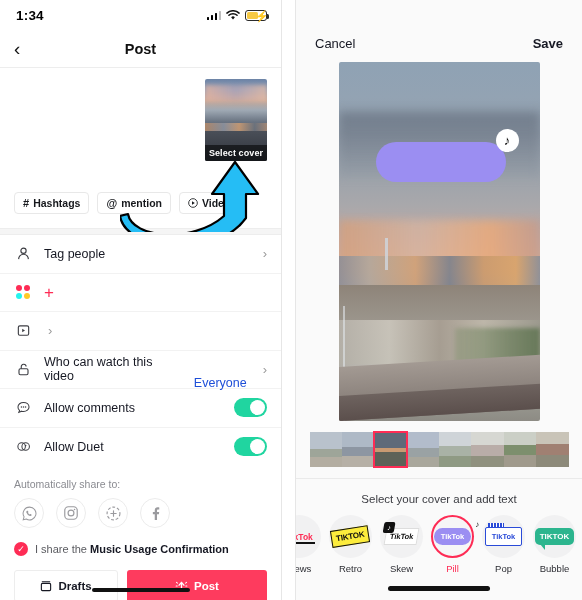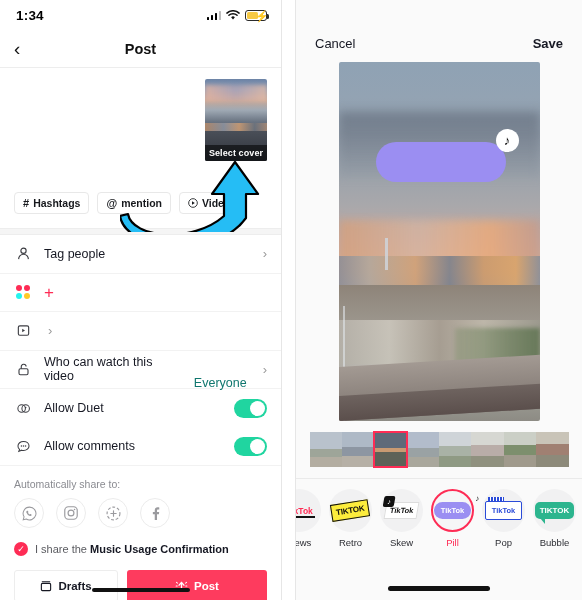--- a/index.html
+++ b/index.html
@@ -74,21 +74,21 @@
 
   .sect-div { height:7px; background:#f5f5f5; border-top:1px solid #ededed; border-bottom:1px solid #ededed; }
 
   .row {
     display:flex; align-items:center; height:38.5px; padding:0 14px; gap:12px;
     border-bottom:1px solid #f2f2f2; position:relative;
   }
   .row.noline { border-bottom:none; }
   .row-icon { width:18px; height:18px; display:flex; align-items:center; justify-content:center; flex:0 0 18px;}
   .row-label { font-size:12.5px; color:#161823; flex:1; }
-  .row-right { font-size:12.5px; color:#0f766e;margin-top:28px; }
+  .row-right { font-size:12.5px; color:#1d4ed8;margin-top:28px; }
   .chev { color:#9b9b9b; font-size:13px; font-weight:300; margin-left:4px;}
   .plus { color:#fe2c55; font-size:17px; line-height:1; font-weight:400;}
   .dots4 { display:grid; grid-template-columns:6px 6px; grid-gap:2px;}
   .dots4 span{width:6px;height:6px;border-radius:50%;}
 
   .toggle { width:33px; height:19px; border-radius:10px; background:#20d5a0; position:relative; }
   .toggle::after{content:""; position:absolute; right:2px; top:2px; width:15px;height:15px;
      border-radius:50%; background:#fff;}
 
   .share-label { font-size:10.5px; color:#8a8b91; padding: 12px 14px 0 14px; }
@@ -306,42 +306,42 @@
         <svg width="15" height="15" viewBox="0 0 16 16">
           <rect x="3.2" y="7.2" width="9.6" height="6.4" rx="1.5" fill="none" stroke="#3c3d43" stroke-width="1.2"></rect>
           <path d="M5.6 7.2 V5.2 a2.6 2.6 0 0 1 5.2 -0.4" fill="none" stroke="#3c3d43" stroke-width="1.2"></path>
         </svg>
       </div>
       <div class="row-label">Who can watch this video</div>
       <div class="row-right">Everyone</div>
       <div class="chev">›</div>
     </div>
 
-    <div class="row noline">
-      <div class="row-icon">
-        <svg width="15" height="15" viewBox="0 0 16 16">
-          <circle cx="6" cy="8" r="4" fill="none" stroke="#3c3d43" stroke-width="1.1"></circle>
-          <circle cx="10.3" cy="8" r="4" fill="none" stroke="#3c3d43" stroke-width="1.1"></circle>
-          <circle cx="10.3" cy="7" r=".8" fill="#3c3d43"></circle>
-        </svg>
-      </div>
-      <div class="row-label">Allow Duet</div>
-      <div class="toggle"></div>
-    </div>
-
     <div class="row">
       <div class="row-icon">
         <svg width="15" height="15" viewBox="0 0 16 16">
           <path d="M8 2.6 c3.3 0 5.9 2.1 5.9 4.8 c0 2.6 -2.6 4.8 -5.9 4.8 c-.7 0 -1.4 -.1 -2 -.3 L3 13.2 l.8 -2.1 A4.6 4.6 0 0 1 2.1 7.4 C2.1 4.7 4.7 2.6 8 2.6Z" fill="none" stroke="#3c3d43" stroke-width="1.1"></path>
           <circle cx="5.8" cy="7.4" r=".8" fill="#3c3d43"></circle>
             <circle cx="8" cy="7.4" r=".8" fill="#3c3d43"></circle>
           <circle cx="10.2" cy="7.4" r=".8" fill="#3c3d43"></circle>
         </svg>
       </div>
       <div class="row-label">Allow comments</div>
+      <div class="toggle"></div>
+    </div>
+
+    <div class="row noline">
+      <div class="row-icon">
+        <svg width="15" height="15" viewBox="0 0 16 16">
+          <circle cx="6" cy="8" r="4" fill="none" stroke="#3c3d43" stroke-width="1.1"></circle>
+          <circle cx="10.3" cy="8" r="4" fill="none" stroke="#3c3d43" stroke-width="1.1"></circle>
+          <circle cx="10.3" cy="7" r=".8" fill="#3c3d43"></circle>
+        </svg>
+      </div>
+      <div class="row-label">Allow Duet</div>
       <div class="toggle"></div>
     </div>
 
     <div class="share-label">Automatically share to:</div>
     <div class="share-icons">
       <div class="share-circle">
         <svg width="17" height="17" viewBox="0 0 20 20">
           <path d="M10 2.5a7.5 7.5 0 0 0-6.4 11.4L2.6 17.4l3.6-1a7.5 7.5 0 1 0 3.8-13.9Z" fill="none" stroke="#9a9a9e" stroke-width="1.2"></path>
           <path d="M7.4 6.8c.3-.1.6 0 .8.4l.5 1c.1.3 0 .5-.2.7l-.3.3c.4.9 1.1 1.6 2 2l.3-.3c.2-.2.4-.3.7-.2l1 .5c.3.2.4.5.3.8-.3.8-1.2 1.1-2 .9a7 7 0 0 1-4.2-4.2c-.2-.8.1-1.6.9-1.9Z" fill="#9a9a9e"></path>
         </svg>
@@ -427,20 +427,21 @@
       <div class="frame" style="background:linear-gradient(#aeb9c6 0 44%,#8d96a2 44% 70%,#b6b0a6 70% 100%)"></div>
       <div class="frame sel" style="background:linear-gradient(#5e6a79 0 46%,#c89a72 46% 58%,#5d6258 58% 100%)"></div>
       <div class="frame" style="background:linear-gradient(#b2bccb 0 46%,#9aa2a4 46% 72%,#a9a79c 72% 100%)"></div>
       <div class="frame" style="background:linear-gradient(#cfd4d8 0 40%,#a9b2a6 40% 70%,#8f9a84 70% 100%)"></div>
       <div class="frame" style="background:linear-gradient(#d6d7d2 0 38%,#b9ada8 38% 68%,#90917f 68% 100%)"></div>
       <div class="frame" style="background:linear-gradient(#cbcfc6 0 36%,#7d8f6d 36% 66%,#a09a8c 66% 100%)"></div>
       <div class="frame" style="background:linear-gradient(#c9c4b8 0 34%,#a08072 34% 66%,#8d8a7a 66% 100%)"></div>
     </div>
 
     <div class="strip-div"></div>
+    <div class="cover-hint">Select your cover and add text</div>
 
     <div class="styles">
 
       <div class="style-item">
         <div class="style-circle">
           <span class="badge-news">TikTok</span>
         </div>
         <div class="style-name">News</div>
       </div>
 

